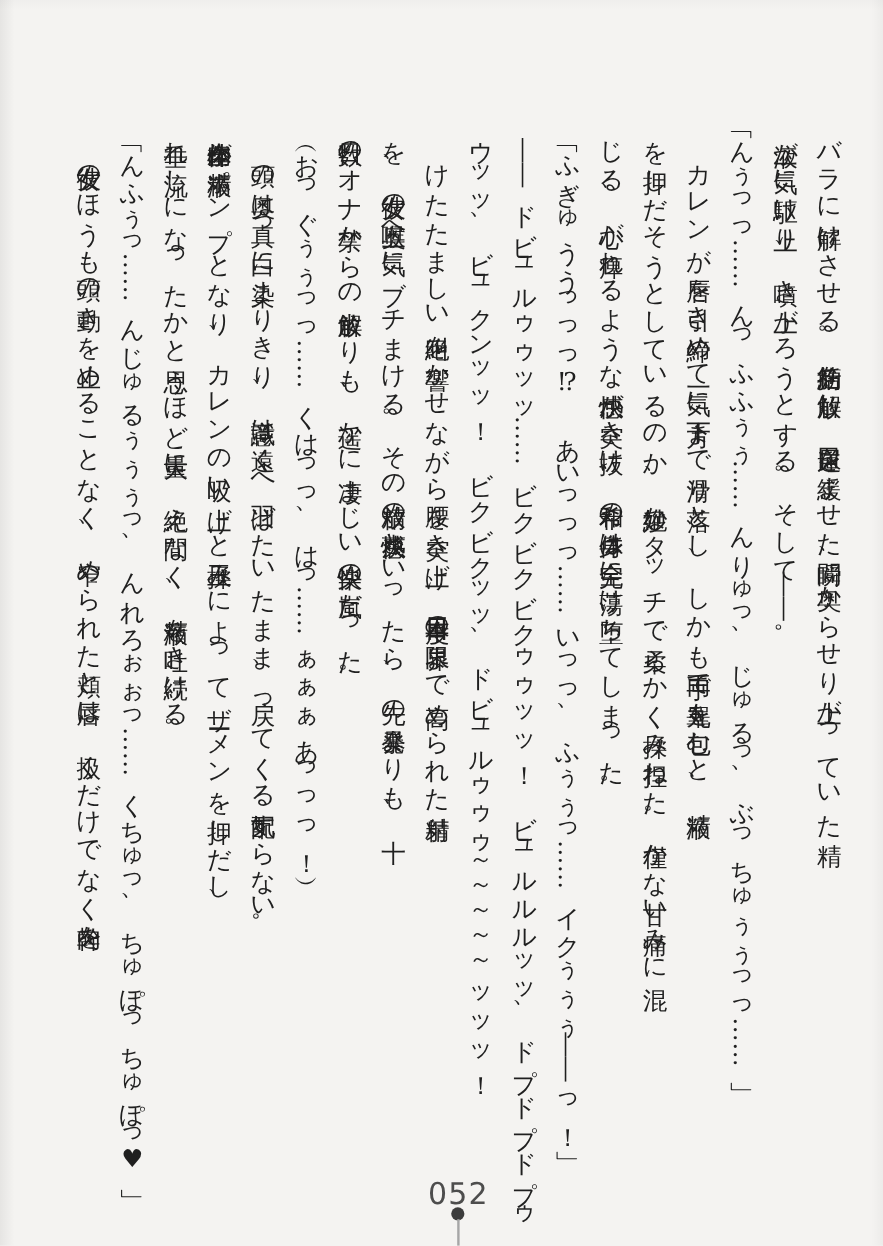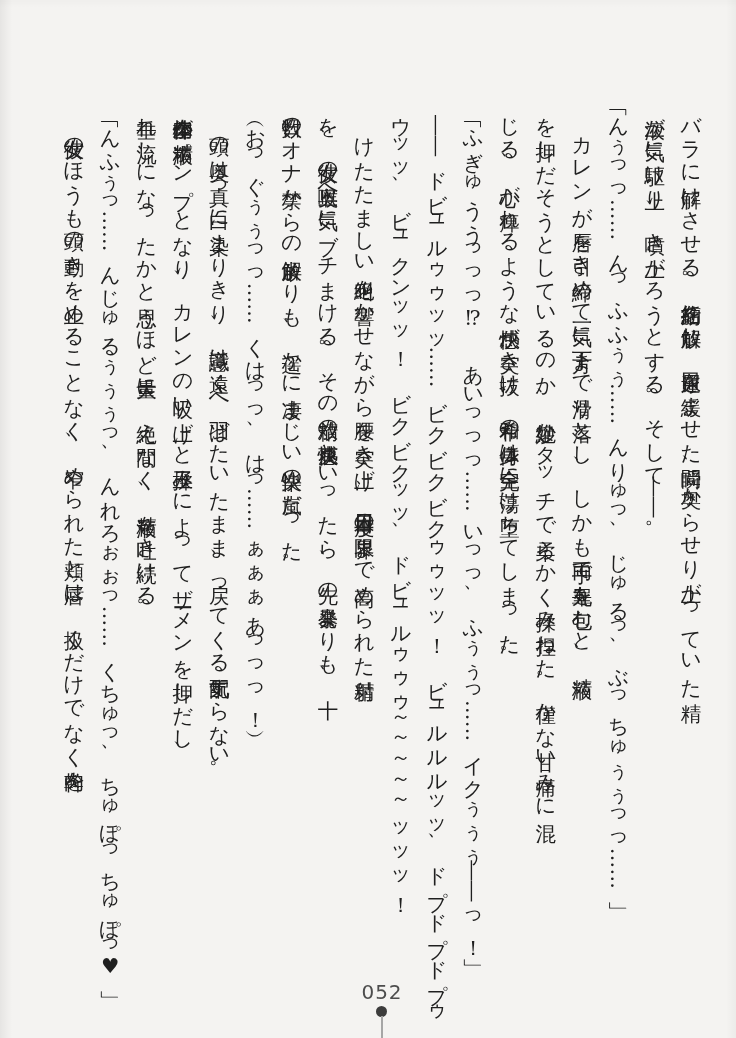--- a/index.html
+++ b/index.html
@@ -36,21 +36,21 @@
   .indent-1{padding-top:20px;}
   .indent-half{padding-top:12px;}
   .footer{
     position:absolute;left:0;top:0;width:736px;height:1038px;pointer-events:none;
   }
   .page-number{
     position:absolute;
     left:382px;top:980px;
     transform:translateX(-50%);
     font-family:"DejaVu Sans","Liberation Sans",sans-serif;
-    font-size:20px;
+    font-size:25px;
     letter-spacing:1px;
     color:#4d4d4d;
   }
   .ornament-dot{
     position:absolute;
     left:376px;top:1006px;
     width:11px;height:11px;
     border-radius:50%;
     background:#3c3c3c;
   }

